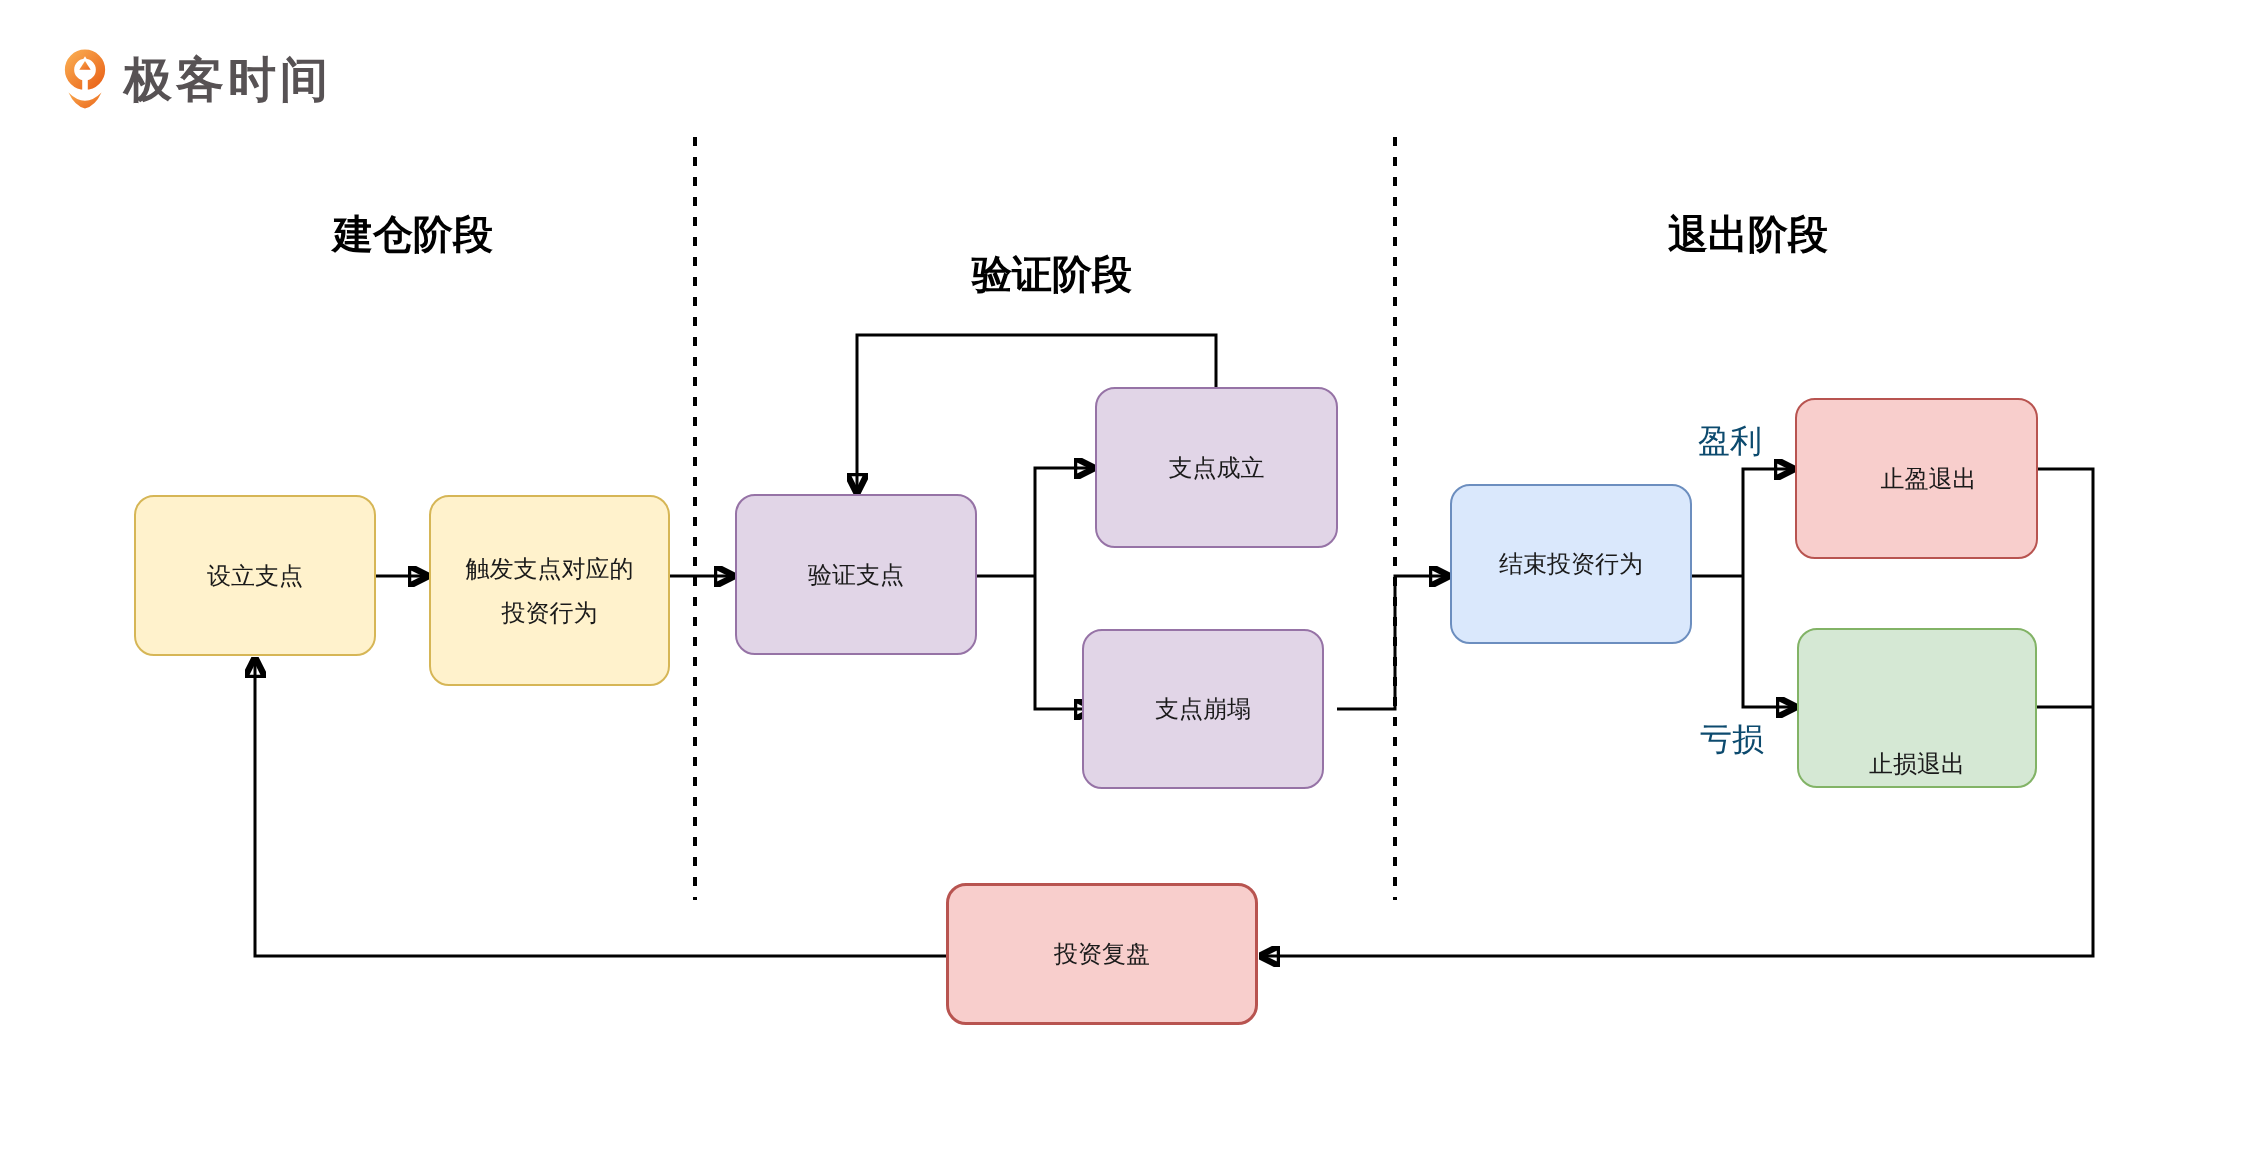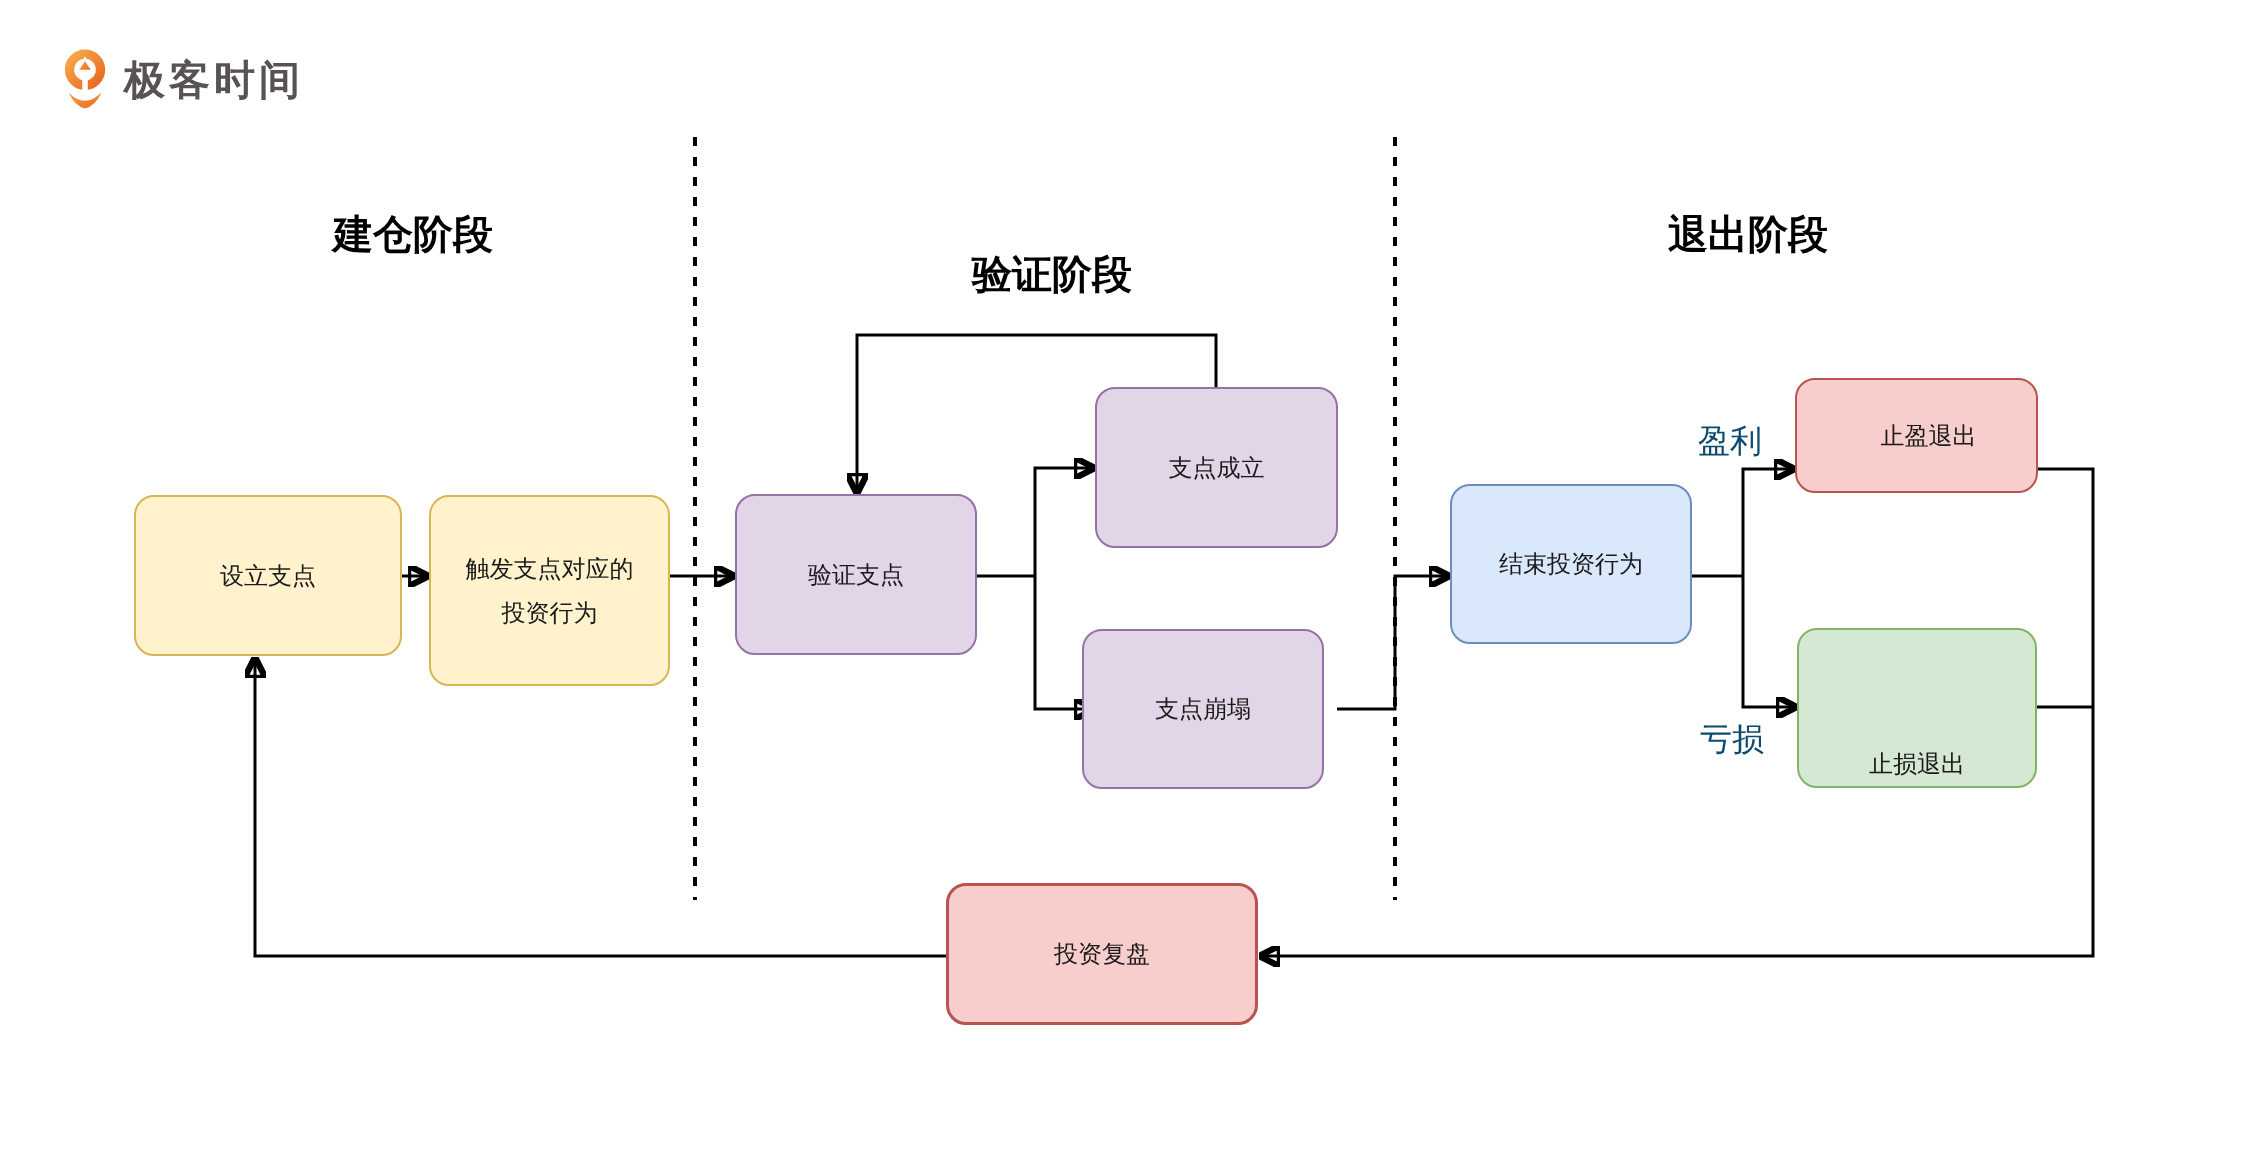--- a/index.html
+++ b/index.html
@@ -1,21 +1,21 @@
 <!DOCTYPE html>
 <html><head>
 <meta charset="utf-8">
 <style>
   html,body{margin:0;padding:0;background:#ffffff;}
   body{font-family:"Liberation Sans","DejaVu Sans",sans-serif;}
   #canvas{position:relative;width:2248px;height:1151px;background:#ffffff;overflow:hidden;}
 
   
   .logo{position:absolute;left:62px;top:48px;display:flex;align-items:center;gap:16px;}
-  .logo-text{font-size:41px;font-weight:bold;color:#575254;letter-spacing:4px;white-space:nowrap;}
+  .logo-text{font-size:48px;font-weight:bold;color:#575254;letter-spacing:4px;white-space:nowrap;}
 
   
   .phase-header{position:absolute;top:207px;transform:translateX(-50%);
     font-size:40px;font-weight:bold;color:#000;white-space:nowrap;}
   .ph-build{left:413px;}
   .ph-verify{left:1052px;margin-top:40px;}
   .ph-exit{left:1748px;}
 
   
   #wires{position:absolute;left:0;top:0;width:2248px;height:1151px;}
@@ -25,27 +25,27 @@
   
   .node{position:absolute;box-sizing:border-box;border-radius:20px;
     display:flex;align-items:center;justify-content:center;text-align:center;
     font-size:24px;color:#1a1a1a;line-height:44px;border:2.5px solid #000;}
   .yellow{background:#FFF2CC;border-color:#D6B656;}
   .purple{background:#E1D5E7;border-color:#9673A6;}
   .blue{background:#DAE8FC;border-color:#6C8EBF;}
   .red{background:#F8CECC;border-color:#B85450;}
   .green{background:#D5E8D4;border-color:#82B366;}
 
-  .n-set-pivot{left:134px;top:495px;width:268px;height:161px;}
+  .n-set-pivot{left:134px;top:495px;width:242px;height:161px;}
   .n-trigger{left:429px;top:495px;width:241px;height:191px;}
   .n-verify{left:735px;top:494px;width:242px;height:161px;}
   .n-holds{left:1095px;top:387px;width:243px;height:161px;}
   .n-collapses{left:1082px;top:629px;width:242px;height:160px;align-items:center;}
   .n-end{left:1450px;top:484px;width:242px;height:160px;}
-  .n-tp{left:1795px;top:378px;width:243px;height:115px;padding-left:24px;}
+  .n-tp{left:1795px;top:398px;width:243px;height:161px;padding-left:24px;}
   .n-sl{left:1797px;top:628px;width:240px;height:160px;align-items:flex-end;}
   .n-review{left:946px;top:883px;width:312px;height:142px;border-width:3px;}
 
   
   .edge-label{position:absolute;font-size:32px;color:#0c4a6e;white-space:nowrap;}
   .el-profit{left:1698px;top:420px;}
   .el-loss{left:1700px;top:718px;}
 </style>
 </head>
 <body>

